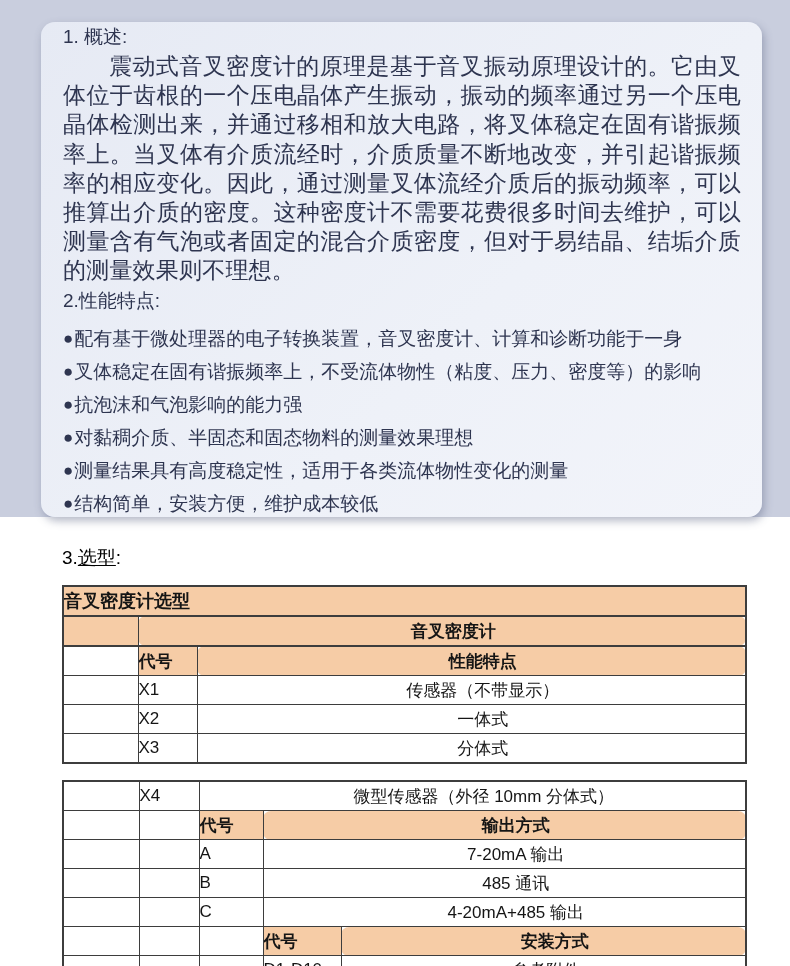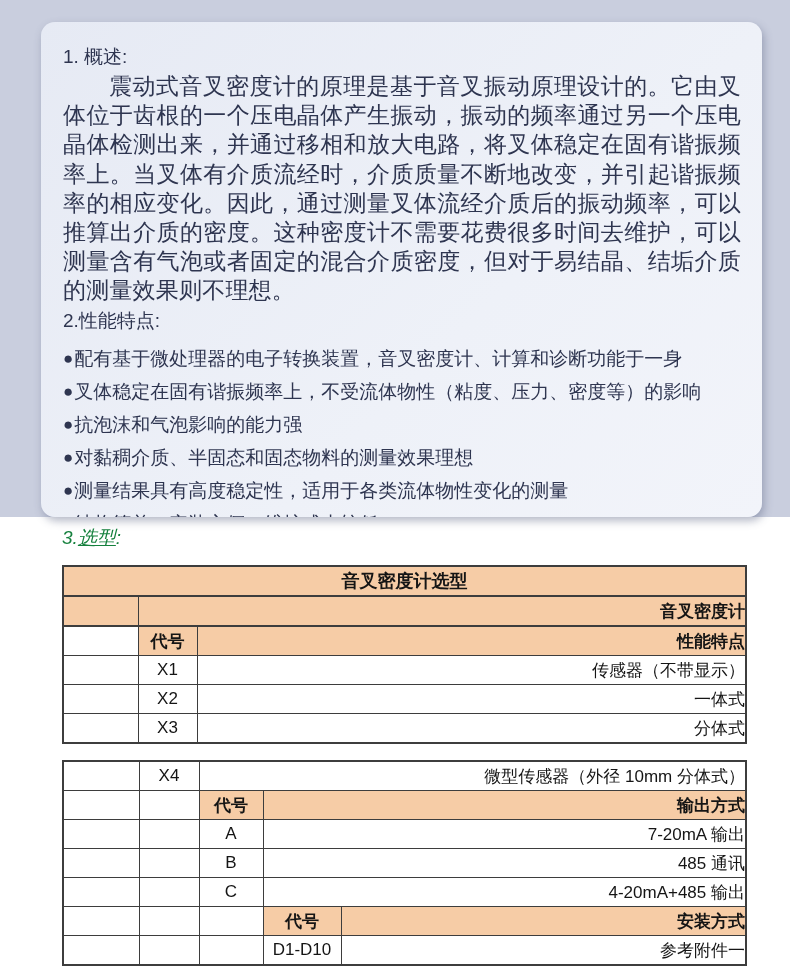--- a/index.html
+++ b/index.html
@@ -2,41 +2,41 @@
 <html><head>
 <meta charset="utf-8">
 <style>
   html,body{margin:0;padding:0;width:790px;height:966px;overflow:hidden;background:#ffffff;
     font-family:"Liberation Sans","DejaVu Sans",sans-serif;}
   .hero-band{box-sizing:border-box;width:790px;height:517px;background:#c9cede;
     padding:22px 28px 0 41px;}
   .hero-card{box-sizing:border-box;width:721px;height:495px;border-radius:14px;
     background:linear-gradient(135deg,#e6eaf4 0%,#eef1f8 60%,#f2f4fa 100%);
     box-shadow:2px 4px 9px rgba(90,100,130,.45);
-    padding:20px 21px 10px 22px;color:#2e3550;overflow:hidden;}
+    padding:0 21px 10px 22px;color:#2e3550;overflow:hidden;}
   .sec-title{font-size:19px;line-height:30px;font-weight:500;}
   .para{font-size:23px;line-height:29.2px;text-indent:2em;margin:0;text-align:justify;
     letter-spacing:.2px;font-weight:500;}
   .feat-title{}
   .feat-list{list-style:none;margin:0;padding:0;}
   .feat-list li{margin-top:12px;font-size:19px;line-height:21px;font-weight:500;
     display:flex;align-items:flex-start;}
   .bullet{margin-right:1px;font-size:17px;line-height:21px;}
   .main{margin-left:62px;width:683px;}
-  .sel-title{margin-top:8px;font-size:19px;color:#15803d;font-weight:500;font-style:italic;}
+  .sel-title{margin-top:28px;font-size:19px;color:#000000;font-weight:500;}
   .sel-title .u{text-decoration:underline;}
   table{border-collapse:collapse;table-layout:fixed;width:683px;margin-top:14px;
     border:2px solid #3d3d3d;}
   td{height:28px;border:1px solid #3d3d3d;font-size:17px;color:#151515;padding:0;
     overflow:hidden;white-space:nowrap;}
   .t1{margin-top:14px;}
   .t2{margin-top:16px;}
   .hdr{background:#f6cca6;font-weight:700;}
-  .c{text-align:center;}
-  .l{padding-left:23px;text-align:right;}
+  .c{}
+  .l{padding-left:23px;text-align:center;border-radius:8px;}
   .big{font-size:18px;}
   .val{font-weight:400;}
   .thk{border-bottom-width:2px;}
 </style>
 </head>
 <body>
 
 <div class="hero-band">
   <div class="hero-card">
     <div class="sec-title">1. 概述:</div>

